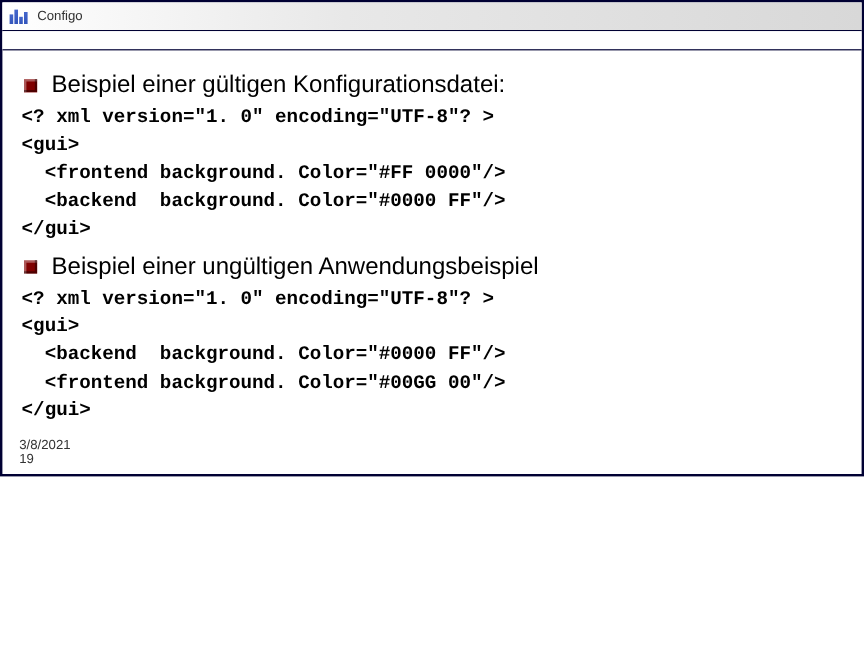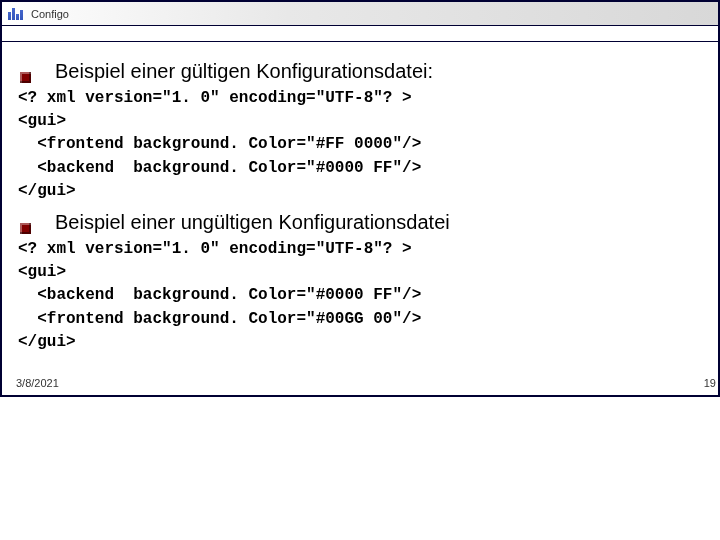--- a/index.html
+++ b/index.html
@@ -59,23 +59,22 @@
   .title-bar h1 {
     font-size: 26px;
     font-weight: bold;
     color: #000033;
   }
   .content {
     padding: 10px 14px 0 14px;
   }
   .bullet-line {
     display: flex;
-    align-items: flex-end;
+    align-items: center;
     margin: 8px 0 4px 4px;
-    gap: 12px;
   }
   .bullet-sq {
     width: 11px;
     height: 11px;
     background: #800000;
     box-shadow: inset -2px -2px 0 rgba(0,0,0,0.4), inset 2px 2px 0 rgba(255,255,255,0.35);
     margin-right: 12px;
     flex-shrink: 0;
   }
   .bullet-text {
@@ -88,25 +87,26 @@
     font-weight: bold;
     line-height: 1.45;
     white-space: pre;
     color: #000;
     margin: 2px 0 2px 2px;
   }
   .footer {
     position: absolute;
     bottom: 6px;
     left: 14px;
-    right: 2px;
+    right: 25px;
     display: flex;
     justify-content: space-between;
     font-size: 11px;
     color: #333;
+    flex-direction: column;
   }
 </style>
 </head>
 <body>
 
 <div class="slide">
 
   <div class="header-bar">
     <span class="logo">
       <span></span>
@@ -128,21 +128,21 @@
     </div>
 
     <div class="code-block"><span>&lt;? xml version="1. 0" encoding="UTF-8"? &gt;</span>
 <span>&lt;gui&gt;</span>
 <span>  &lt;frontend background. Color="#FF 0000"/&gt;</span>
 <span>  &lt;backend  background. Color="#0000 FF"/&gt;</span>
 <span>&lt;/gui&gt;</span></div>
 
     <div class="bullet-line">
       <span class="bullet-sq"></span>
-      <span class="bullet-text">Beispiel einer ungültigen Konfigurationsdatei</span>
+      <span class="bullet-text">Beispiel einer ungültigen Anwendungsbeispiel</span>
     </div>
 
     <div class="code-block"><span>&lt;? xml version="1. 0" encoding="UTF-8"? &gt;</span>
 <span>&lt;gui&gt;</span>
 <span>  &lt;backend  background. Color="#0000 FF"/&gt;</span>
 <span>  &lt;frontend background. Color="#00GG 00"/&gt;</span>
 <span>&lt;/gui&gt;</span></div>
 
   </div>
 

